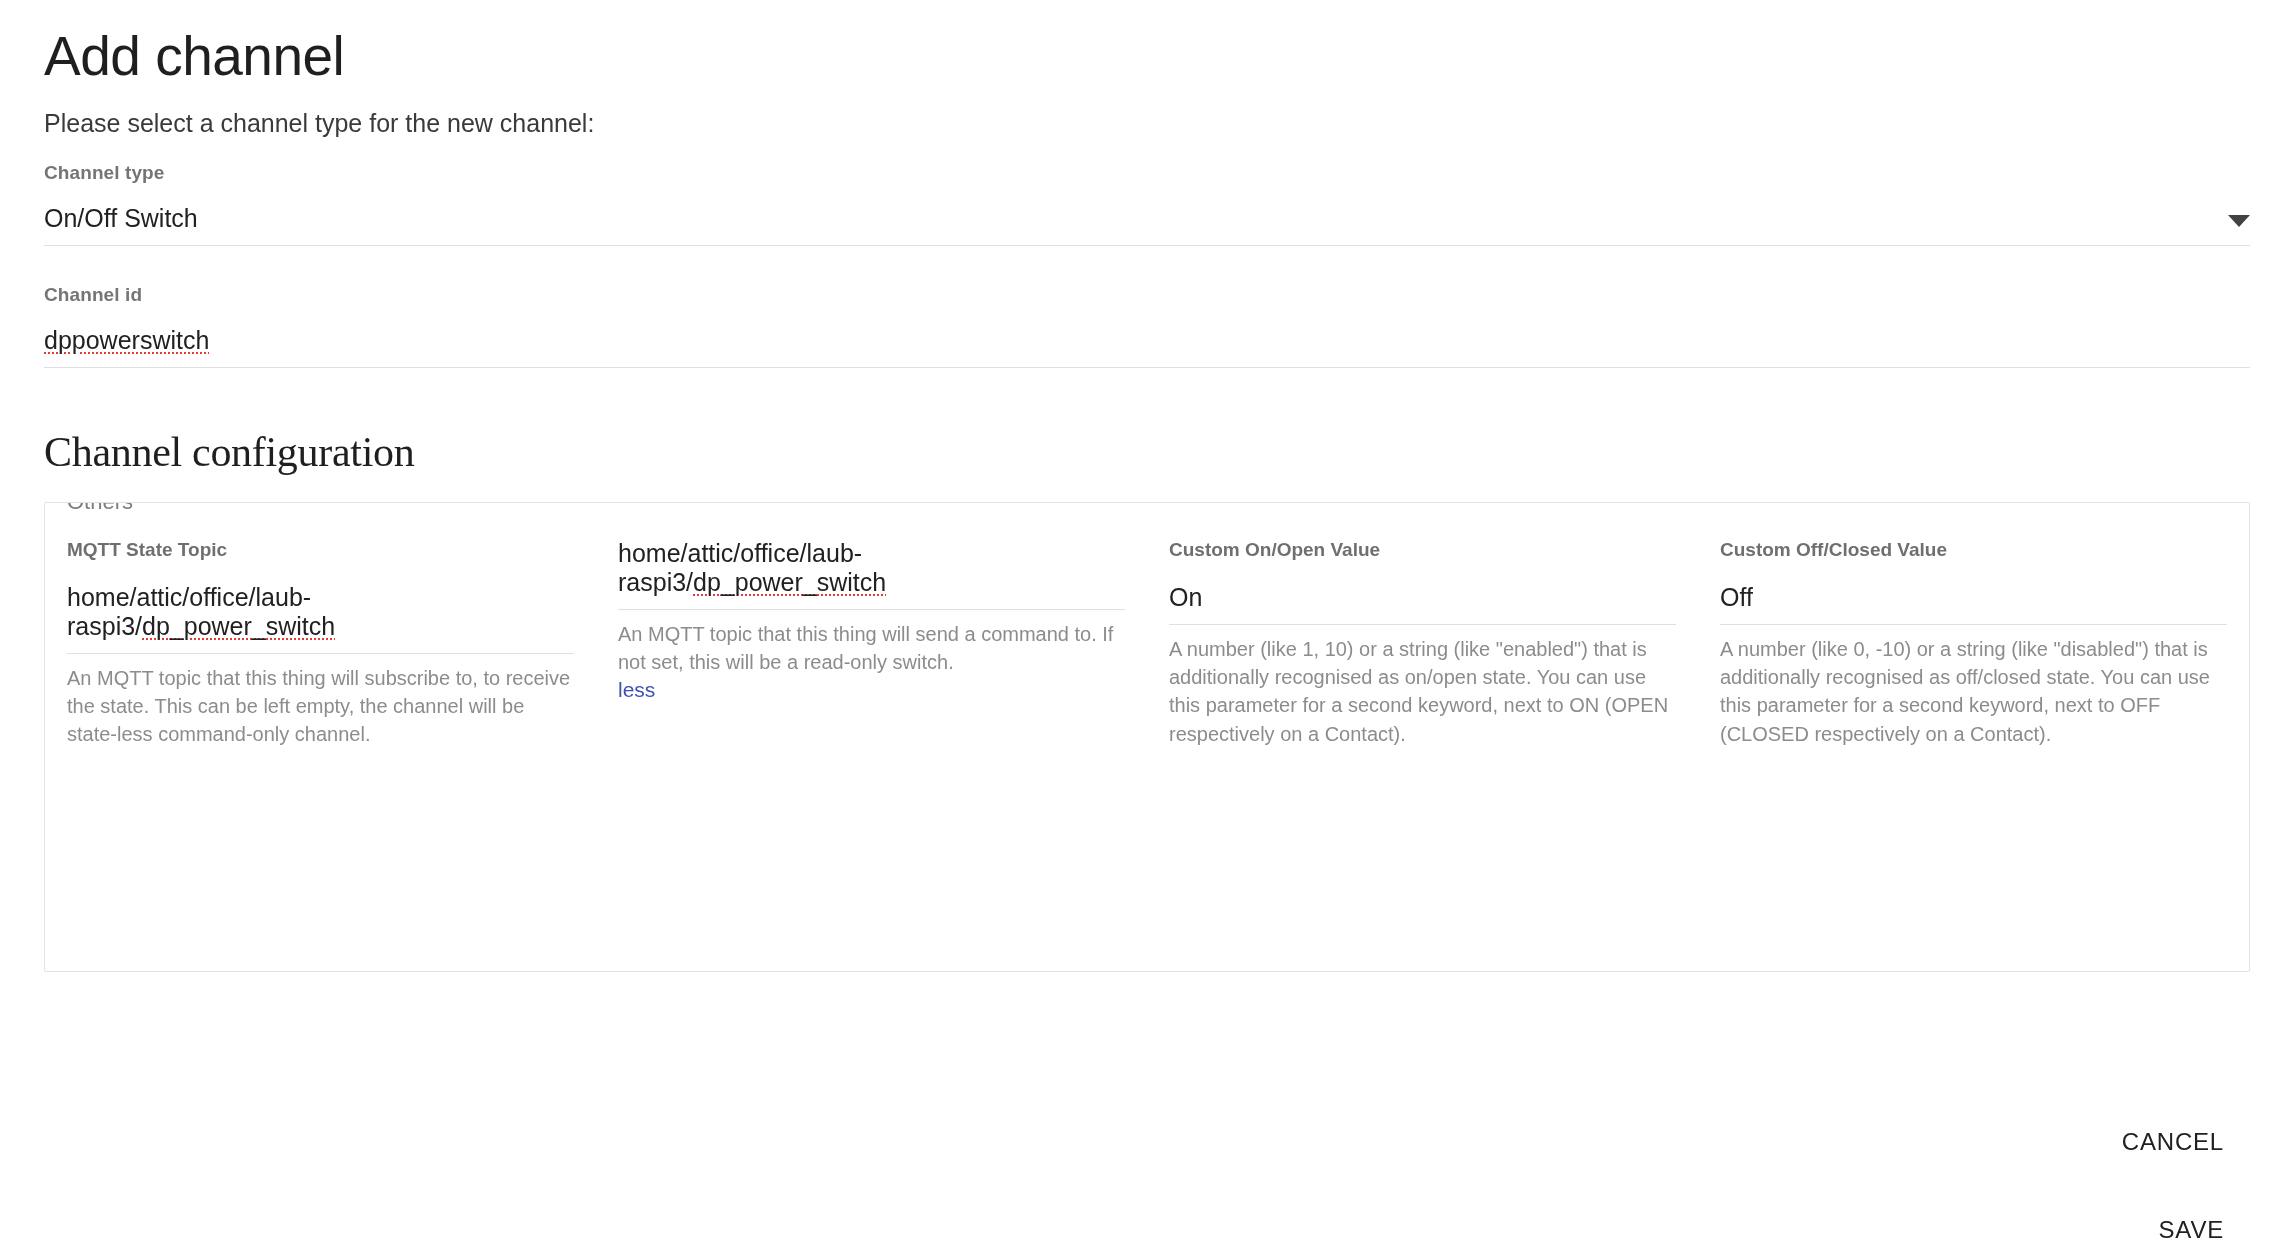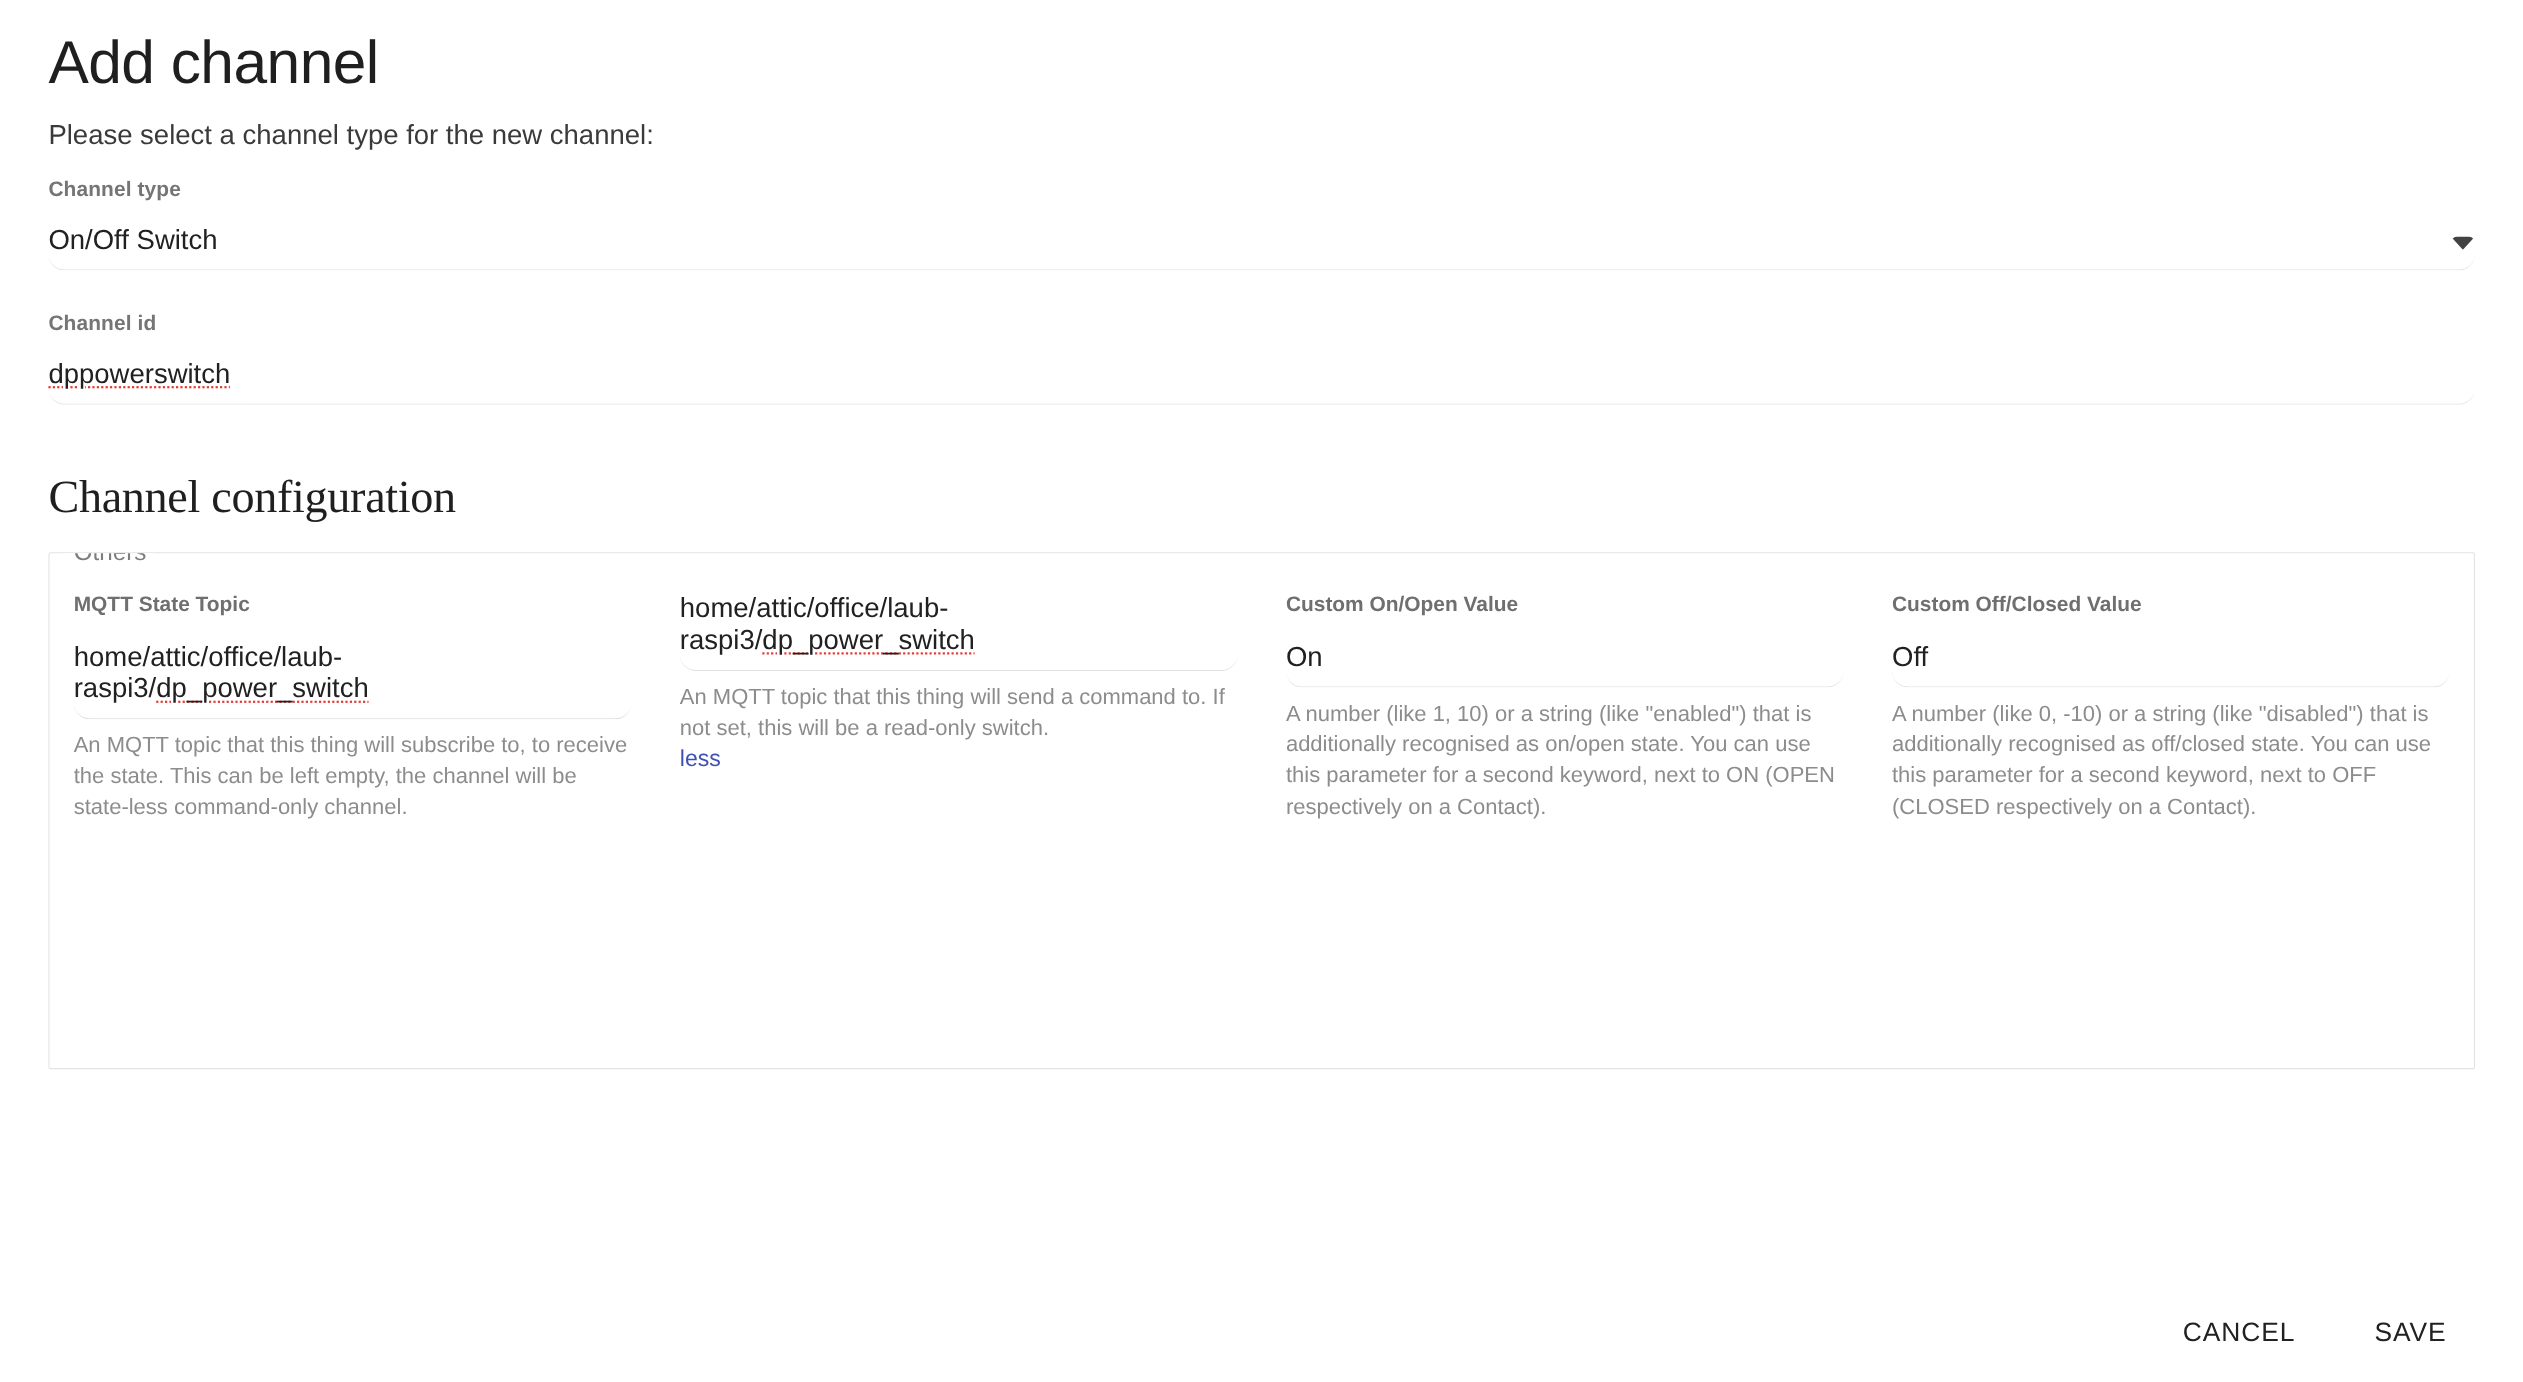--- a/index.html
+++ b/index.html
@@ -1,15 +1,15 @@
 <!DOCTYPE html>
 <html><head>
 <meta charset="utf-8">
 <style>
-  * { box-sizing: border-box; border-radius: 15px; }
+  * { box-sizing: border-box; }
   html, body {
     margin: 0; padding: 0;
     width: 2294px; height: 1256px;
     background: #ffffff;
     font-family: "Liberation Sans", sans-serif;
     color: #212121;
     overflow: hidden;
   }
   .page {
     position: relative;
@@ -144,24 +144,25 @@
     cursor: pointer;
     margin-top: 2px;
   }
 
   .footer {
     position: absolute;
     left: 0; right: 0; bottom: 0;
     height: 70px;
     background: #ffffff;
     display: flex;
-    align-items: flex-start;
+    align-items: flex-end;
     justify-content: flex-end;
     gap: 36px;
     padding-right: 52px;
+    flex-direction: column;
   }
   .flat-btn {
     font-size: 24px;
     letter-spacing: 0.8px;
     color: #212121;
     background: none;
     border: none;
     padding: 12px 18px;
     cursor: pointer;
     font-family: "Liberation Sans", sans-serif;

